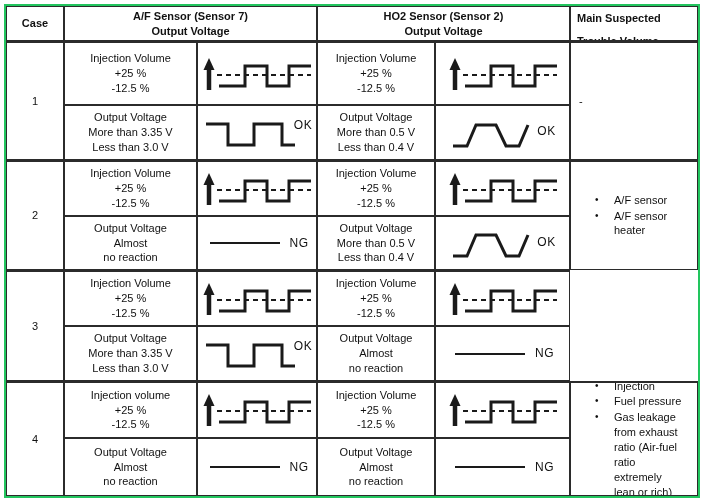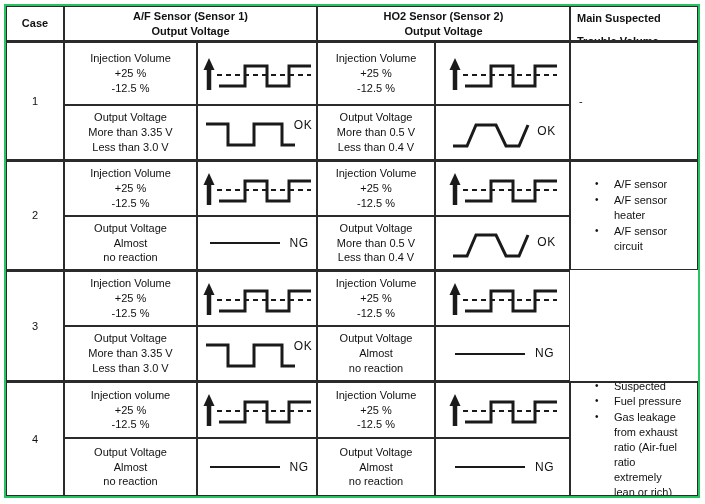--- a/index.html
+++ b/index.html
@@ -53,21 +53,21 @@
     </g>
   </defs>
 </svg>
 
 <div class="table">
 
   <div class="c hb" style="grid-column:1;grid-row:1">
     <span>Case</span>
   </div>
   <div class="c hb" style="grid-column:2 / span 2;grid-row:1">
-    <span>A/F Sensor (Sensor 1)</span>
+    <span>A/F Sensor (Sensor 7)</span>
     <span>Output Voltage</span>
   </div>
   <div class="c hb" style="grid-column:4 / span 2;grid-row:1">
     <span>HO2 Sensor (Sensor 2)</span>
     <span>Output Voltage</span>
   </div>
   <div class="c hb h-trouble" style="grid-column:6;grid-row:1">
     <span>Main Suspected</span>
     <span>Trouble Volume</span>
   </div>
@@ -141,21 +141,20 @@
   </div>
   <div class="c gt wave-cell" style="grid-column:5;grid-row:4">
     <svg width="112" height="42" viewBox="0 0 112 42">
         <use href="#wave-injection"></use>
       </svg>
   </div>
   <div class="c gt trouble" style="grid-column:6;grid-row:4 / span 2">
     <ul>
       <li><span>A/F sensor</span></li>
       <li><span>A/F sensor heater</span></li>
-      <li><span>A/F sensor circuit</span></li>
     </ul>
   </div>
   <div class="c" style="grid-column:2;grid-row:5">
     <span>Output Voltage</span>
     <span>Almost</span>
     <span>no reaction</span>
   </div>
   <div class="c wave-cell" style="grid-column:3;grid-row:5">
     <svg width="78" height="42" viewBox="0 0 78 42">
         <use href="#wave-flat"></use>
@@ -238,21 +237,21 @@
     <span>+25 %</span>
     <span>-12.5 %</span>
   </div>
   <div class="c gt wave-cell" style="grid-column:5;grid-row:8">
     <svg width="112" height="42" viewBox="0 0 112 42">
         <use href="#wave-injection"></use>
       </svg>
   </div>
   <div class="c gt trouble" style="grid-column:6;grid-row:8 / span 2">
     <ul>
-      <li><span>Suspected</span></li>
+      <li><span>Injection</span></li>
       <li><span>Fuel pressure</span></li>
       <li><span>Gas leakage from exhaust ratio (Air-fuel ratio extremely lean or rich)</span></li>
     </ul>
   </div>
   <div class="c" style="grid-column:2;grid-row:9">
     <span>Output Voltage</span>
     <span>Almost</span>
     <span>no reaction</span>
   </div>
   <div class="c wave-cell" style="grid-column:3;grid-row:9">

